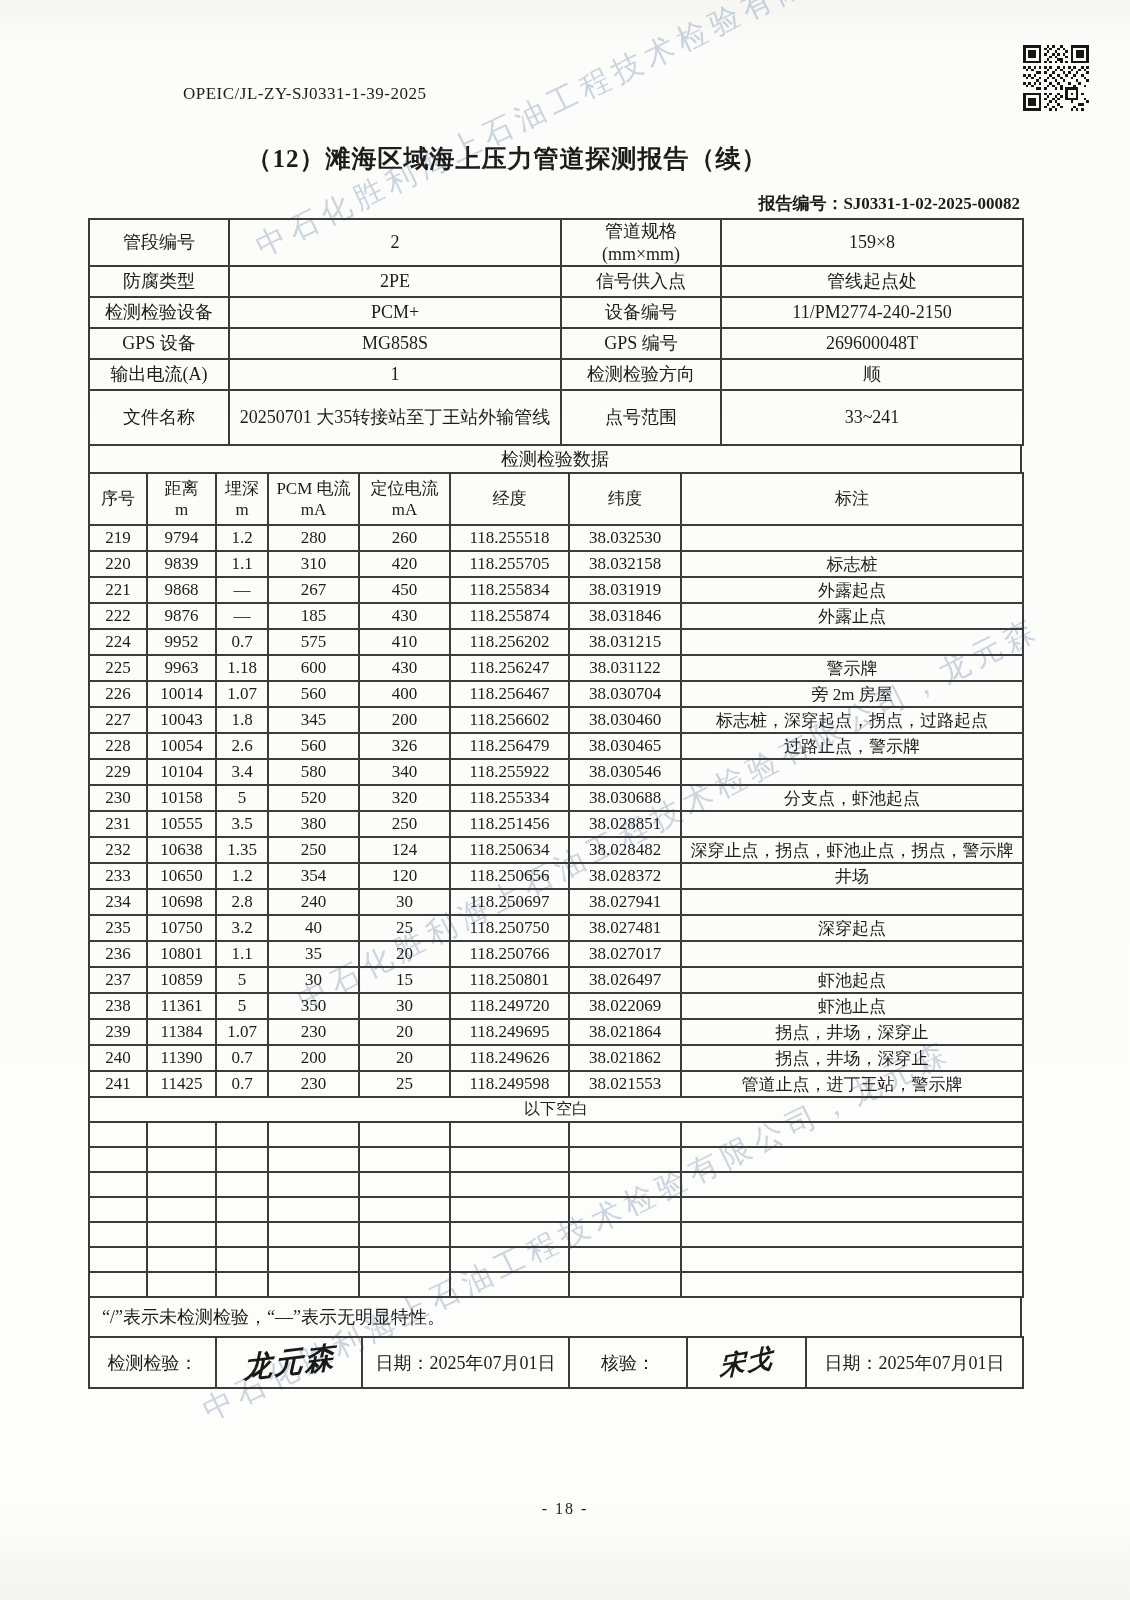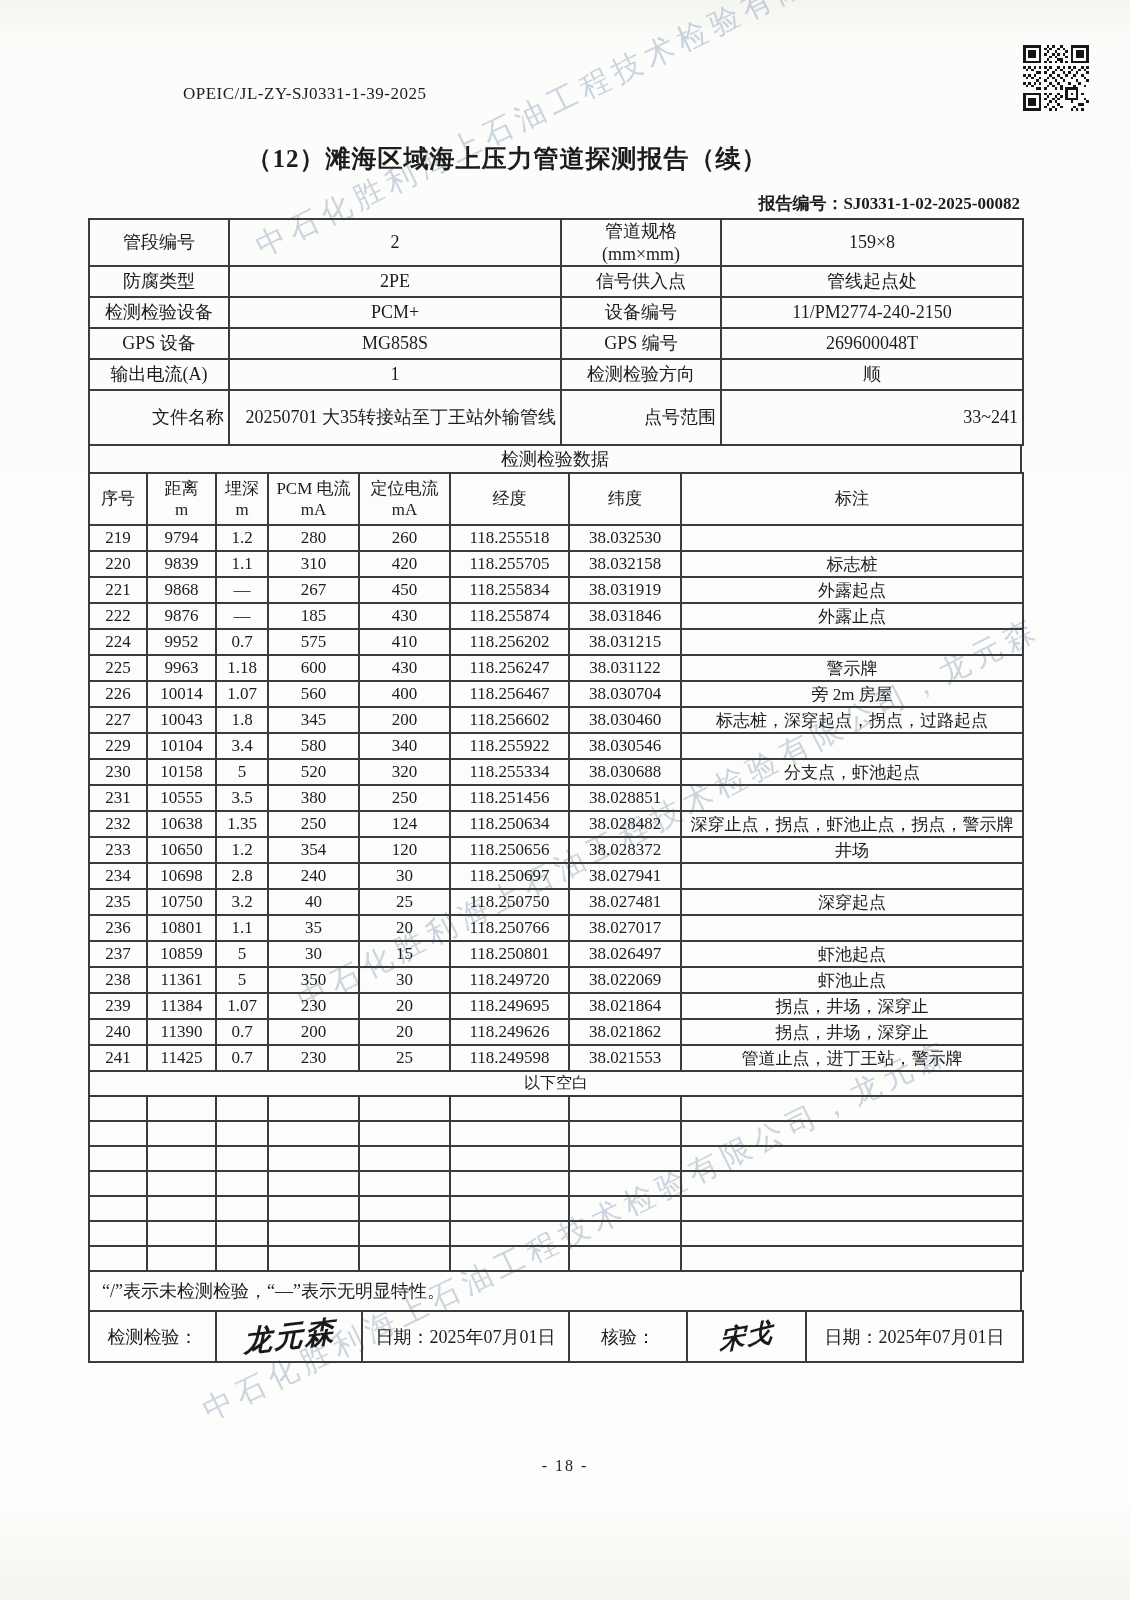--- a/index.html
+++ b/index.html
@@ -37,37 +37,37 @@
   }
   .sheet{position:absolute;left:88px;top:218px;width:934px;z-index:2;}
 
   table{border-collapse:collapse;table-layout:fixed;width:934px;background:transparent;}
   table + table{margin-top:-2px;padding-left:36px;}
   td,th{
     border:2px solid #3b3b3b;text-align:center;vertical-align:middle;
     font-size:17px;font-weight:normal;color:#1c1c1c;padding:0 4px;overflow:hidden;
   }
   .info-table td{height:29px;font-size:18px;white-space:normal;line-height:1.25;}
-  .info-table tr:last-child td{height:53px;text-align:right;}
+  .info-table tr:last-child td{height:53px;}
   .band-table td{height:26px;font-size:18px;}
   .data-table thead th{height:50px;}
   .hu:empty{display:none;}
   .hn,.hu{line-height:1.25;}
   .data-table tbody.rows td{height:24px;white-space:nowrap;}
   .data-table .blanknote td{height:23px;font-size:16px;}
   .data-table .blank td{height:23px;}
   .note-table td{height:38px;text-align:left;padding-left:12px;font-size:18px;}
   .sig-table td{height:49px;font-size:18px;white-space:nowrap;}
   .sig{
     display:inline-block;font-size:29px;font-weight:bold;font-style:italic;
     transform:rotate(-7deg) skewX(-6deg);letter-spacing:2px;color:#191919;
   }
   .sig.v{font-size:26px;transform:rotate(-10deg) skewX(-10deg);}
   .page-number{
-    position:absolute;left:0;top:1457px;width:1130px;text-align:center;
+    position:absolute;left:0;top:1500px;width:1130px;text-align:center;
     font-size:16px;letter-spacing:2px;z-index:2;
   }
 </style>
 </head>
 <body>
 
 <div class="page">
 
   <div class="wm wm1">中石化胜利海上石油工程技术检验有限公司，龙元森</div>
   <div class="wm wm2">中石化胜利海上石油工程技术检验有限公司，龙元森</div>
@@ -308,20 +308,30 @@
             <td>227</td>
             <td>10043</td>
             <td>1.8</td>
             <td>345</td>
             <td>200</td>
             <td>118.256602</td>
             <td>38.030460</td>
             <td>标志桩，深穿起点，拐点，过路起点</td>
           </tr>
 
+          <tr>
+            <td>228</td>
+            <td>10054</td>
+            <td>2.6</td>
+            <td>560</td>
+            <td>326</td>
+            <td>118.256479</td>
+            <td>38.030465</td>
+            <td>过路止点，警示牌</td>
+          </tr>
 
           <tr>
             <td>229</td>
             <td>10104</td>
             <td>3.4</td>
             <td>580</td>
             <td>340</td>
             <td>118.255922</td>
             <td>38.030546</td>
             <td></td>

